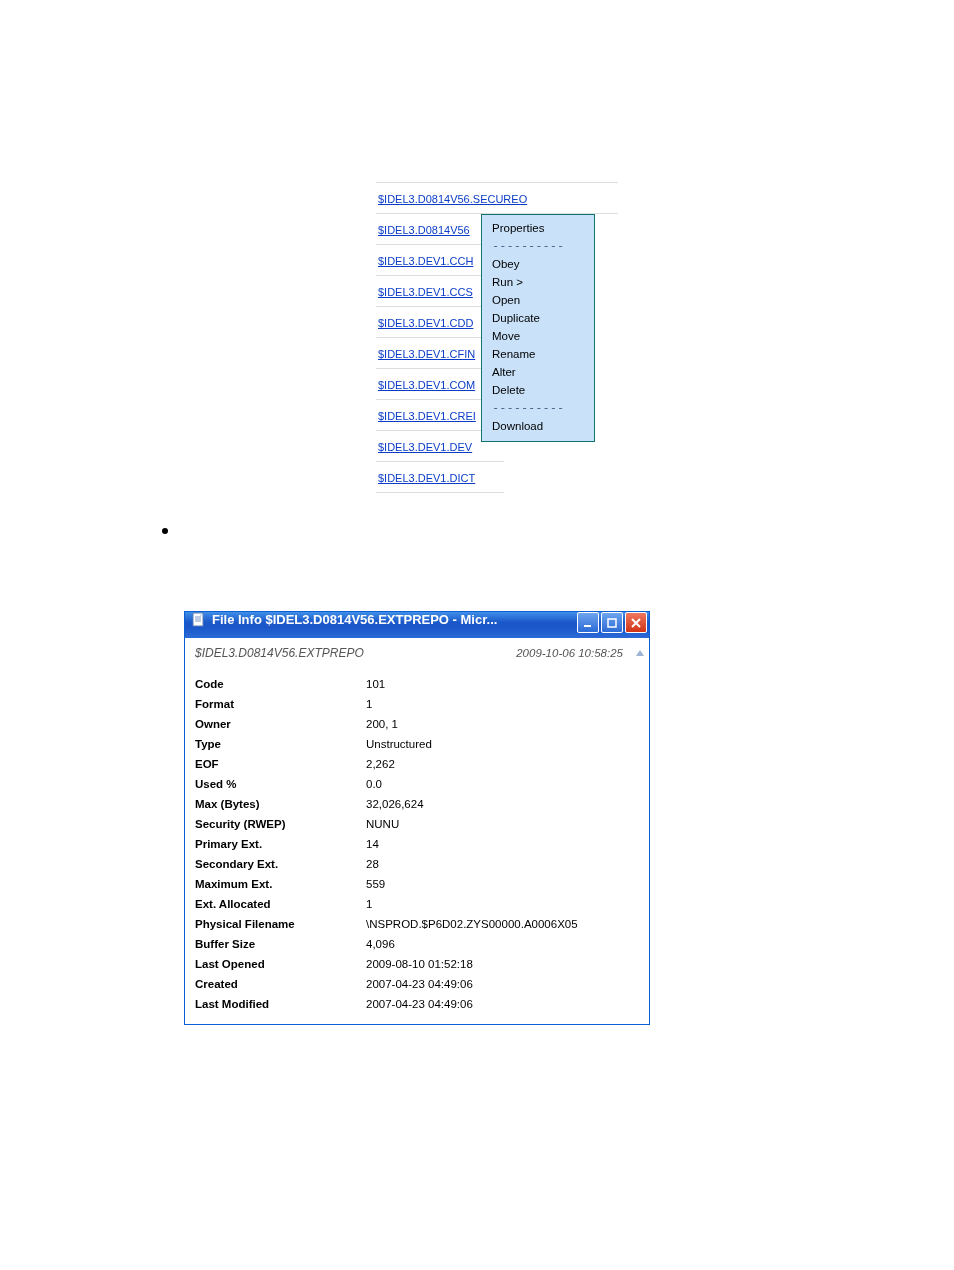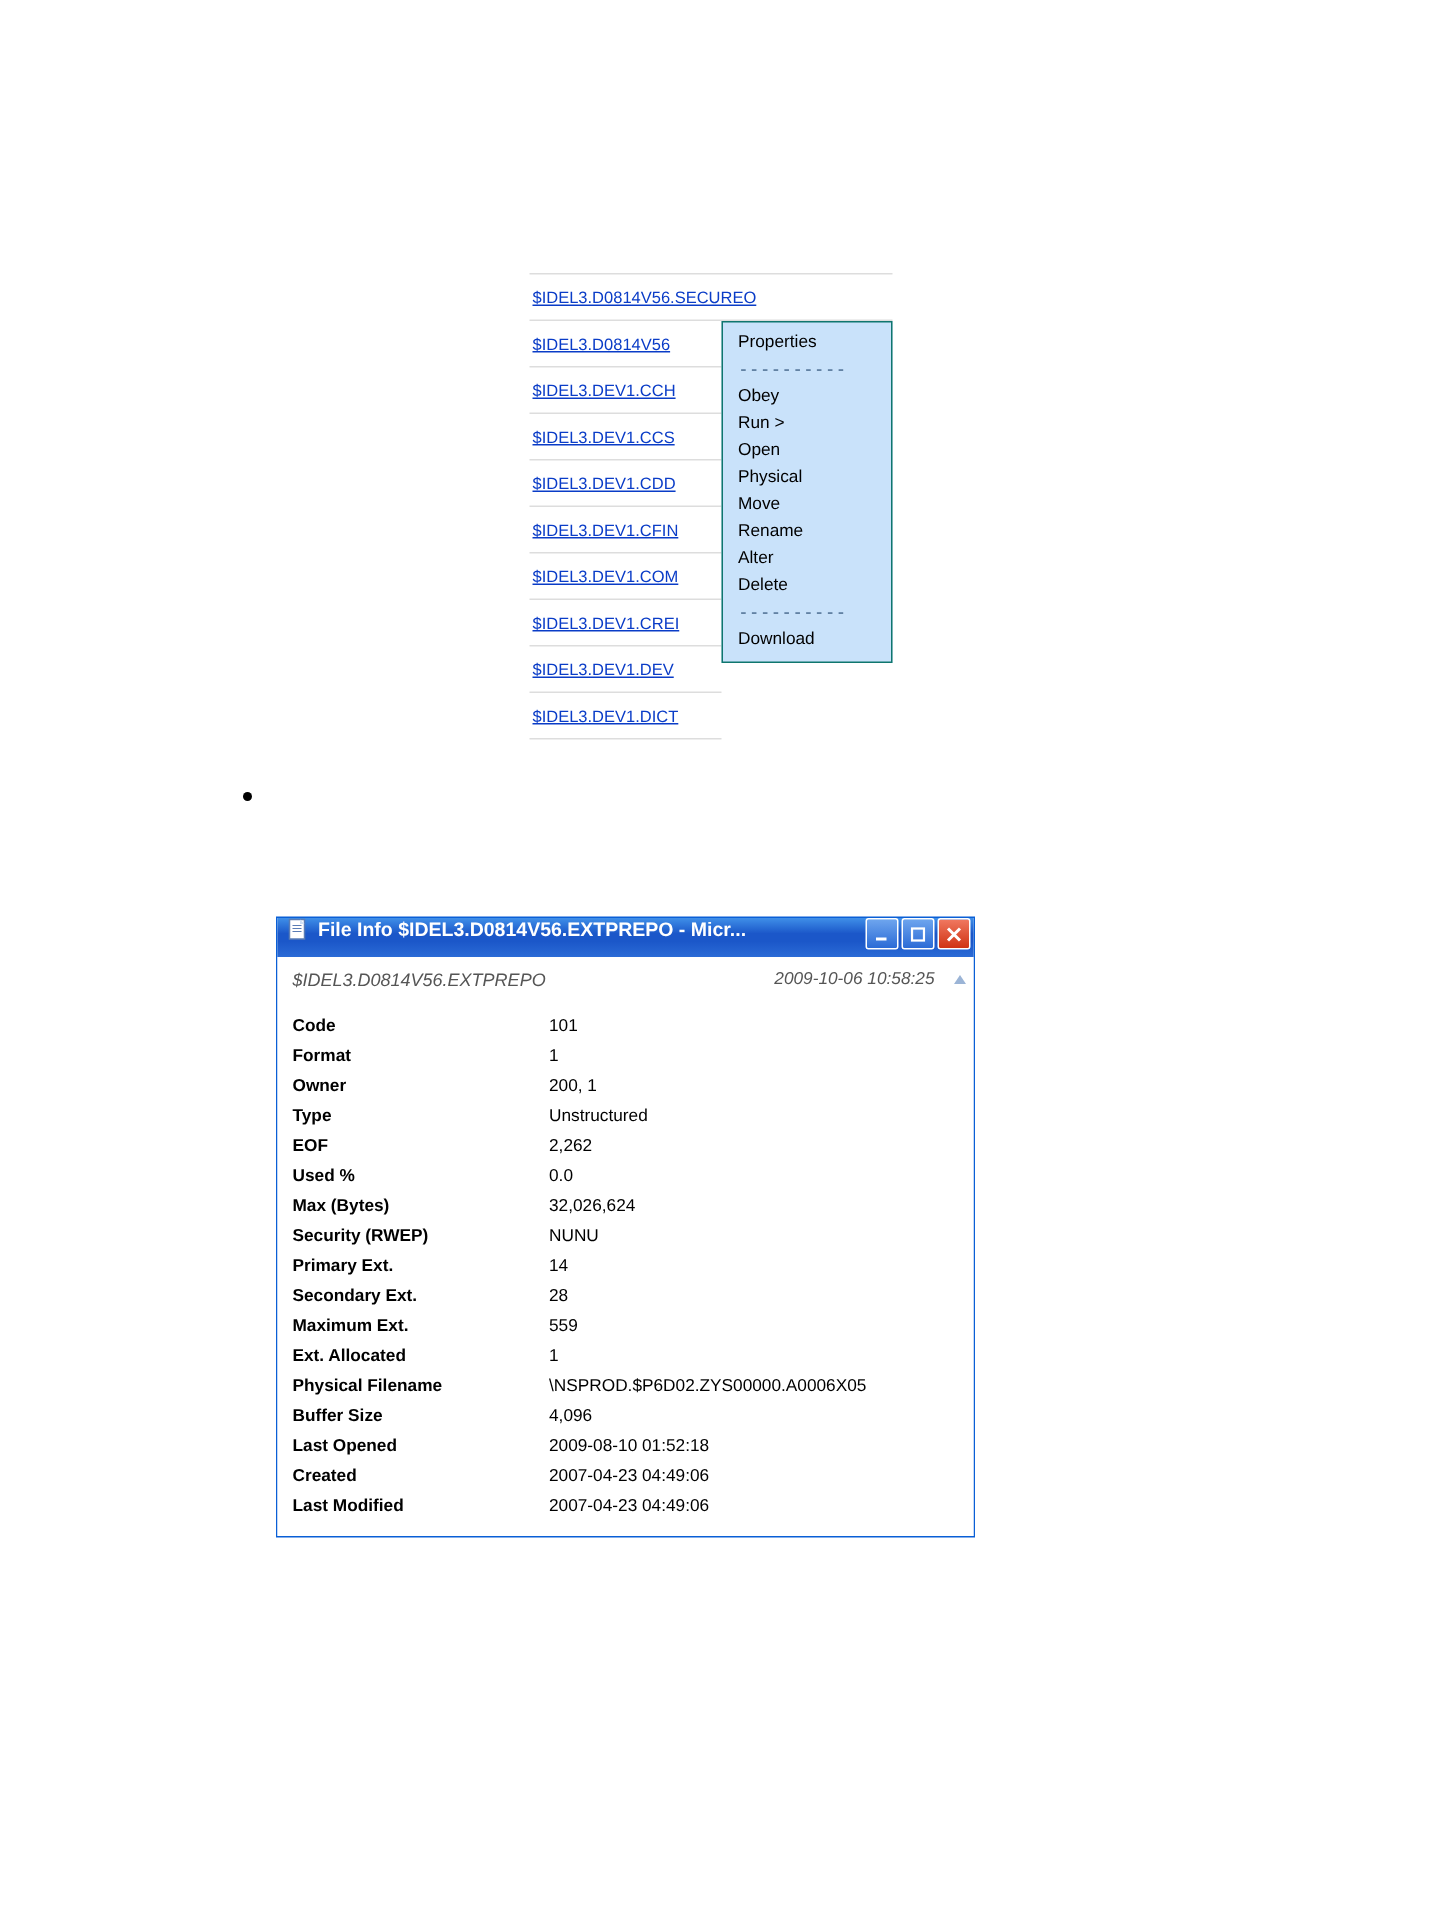--- a/index.html
+++ b/index.html
@@ -15,20 +15,21 @@
   
   .top-section {
     position: absolute;
     left: 353px;
     top: 182px;
     width: 280px;
   }
   .file-list {
     float: left;
     width: 128px;
+    margin-left: 23px;
   }
   .file-list-row {
     border-bottom: 1px solid #ddd;
     padding: 6px 0 6px 2px;
     overflow: hidden;
     white-space: nowrap;
   }
   .file-link {
     color: #0a3cc7;
     text-decoration: underline;
@@ -217,21 +218,21 @@
       <span class="file-link">$IDEL3.DEV1.DICT</span>
     </div>
   </div>
 
   <div class="context-menu">
     <div class="context-item">Properties</div>
     <div class="context-divider">----------</div>
     <div class="context-item">Obey</div>
     <div class="context-item run">Run &gt;</div>
     <div class="context-item">Open</div>
-    <div class="context-item">Physical</div>
+    <div class="context-item">Duplicate</div>
     <div class="context-item">Move</div>
     <div class="context-item">Rename</div>
     <div class="context-item">Alter</div>
     <div class="context-item">Delete</div>
     <div class="context-divider">----------</div>
     <div class="context-item">Download</div>
   </div>
 </div>
 
 <div class="bullet-point"></div>

